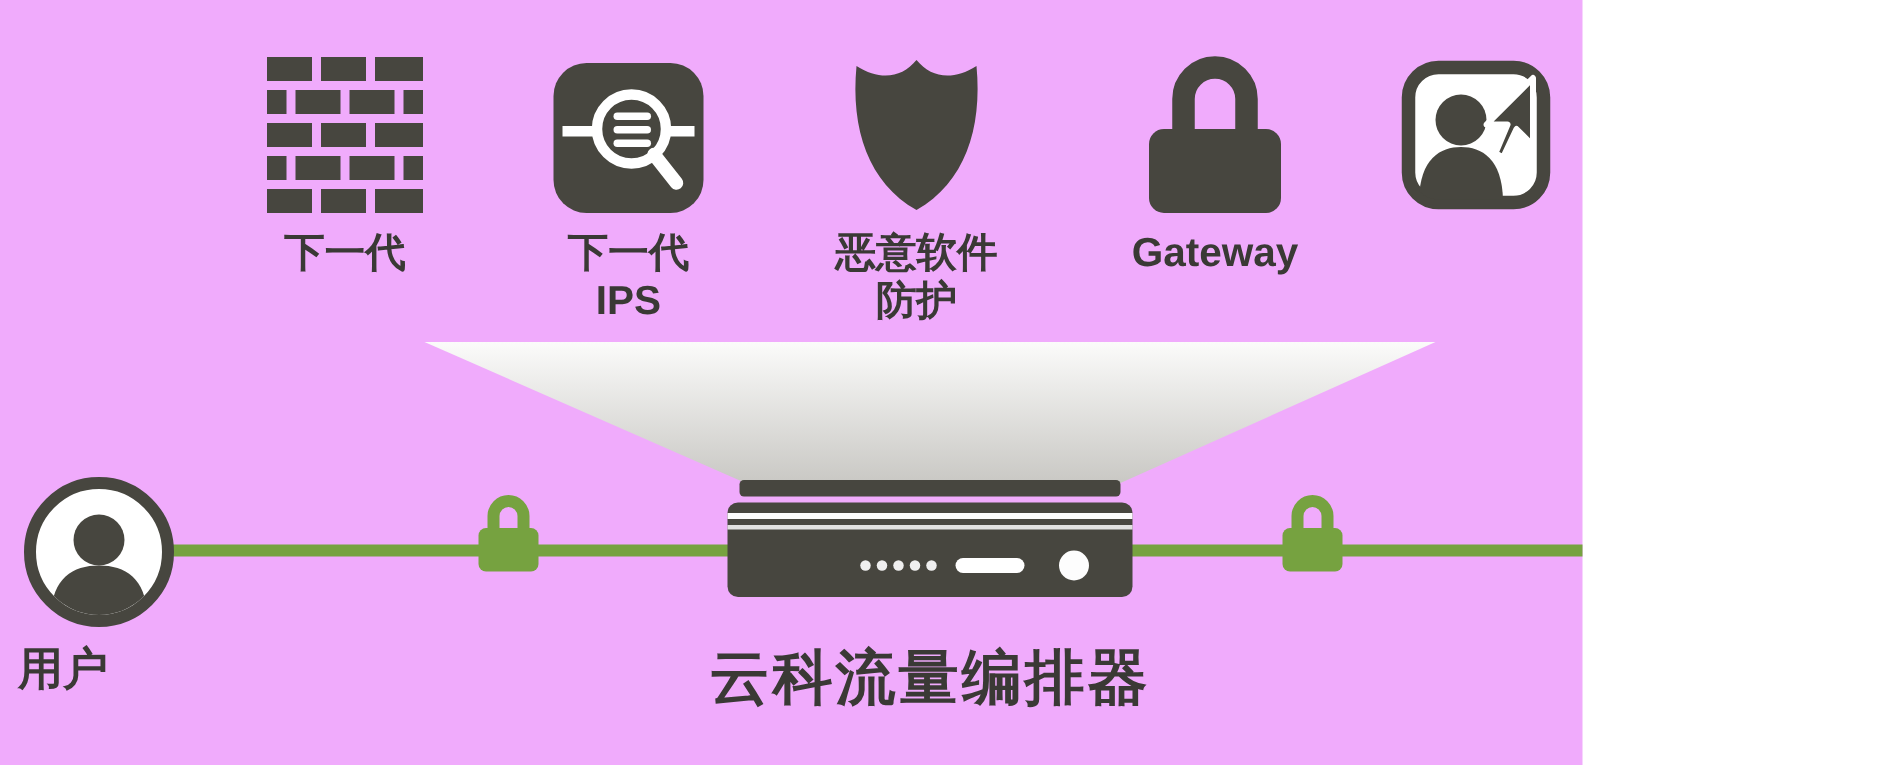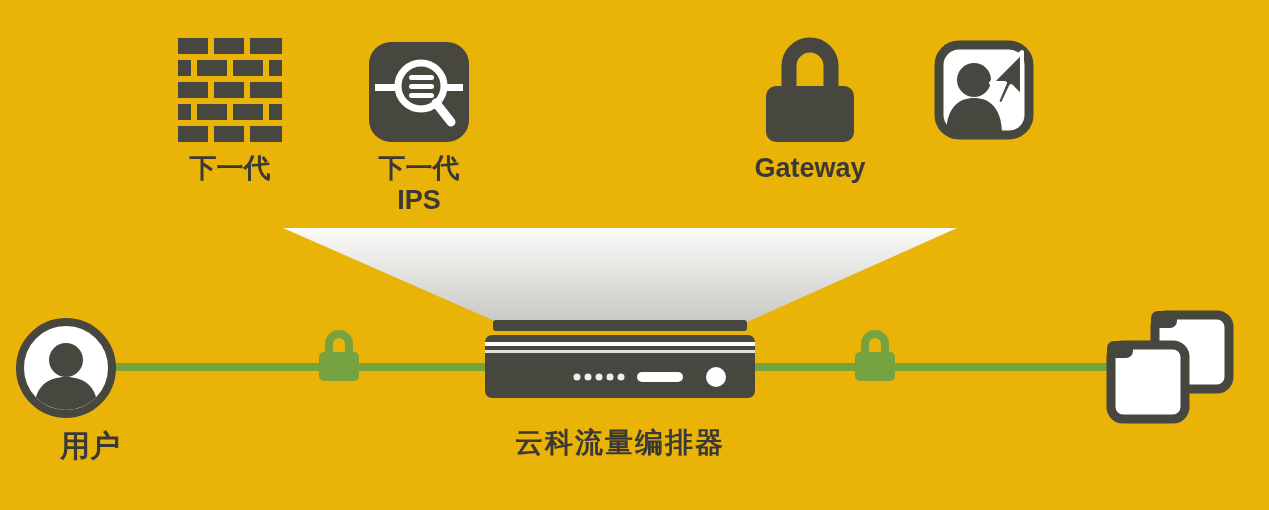--- a/index.html
+++ b/index.html
@@ -1,19 +1,19 @@
 <!DOCTYPE html>
 <html><head>
 <meta charset="utf-8">
 <style>
   html,body{margin:0;padding:0;background:#ffffff;}
   .canvas{
     position:relative;
-    width:1269px;height:510px;
-    background:#eab308;
+    width:1055px;height:510px;
+    background:#f0abfc;
     overflow:hidden;
     font-family:"Liberation Sans","DejaVu Sans",sans-serif;
     color:#3a3935;
   }
   .service{
     position:absolute;top:18px;width:170px;text-align:center;
   }
   .icon-box{
     height:124px;display:flex;align-items:flex-end;justify-content:center;
   }
@@ -21,25 +21,25 @@
     margin-top:10px;font-size:27px;font-weight:bold;line-height:1.2;color:#3a3935;
   }
   .service-label span{display:block;}
   .funnel{position:absolute;left:0;top:228px;}
   .green-line{
     position:absolute;left:58px;top:363px;width:1152px;height:8px;
     background:#76A240;border-radius:4px;
   }
   .abs{position:absolute;}
   .endpoint-label{
-    position:absolute;text-align:right;font-size:30px;font-weight:bold;color:#3a3935;
+    position:absolute;text-align:left;font-size:30px;font-weight:bold;color:#3a3935;
   }
   .orchestrator-label{
     position:absolute;left:390px;top:424px;width:460px;text-align:center;
-    font-size:28px;font-weight:bold;color:#3a3935;letter-spacing:2px;
+    font-size:40px;font-weight:bold;color:#3a3935;letter-spacing:2px;
   }
   .fill-dark{fill:#47463F;}
   .stroke-dark{stroke:#47463F;}
   .fill-green{fill:#76A240;}
   .stroke-green{stroke:#76A240;}
   svg{display:block;overflow:visible;}
 </style>
 </head>
 <body>
 
@@ -97,20 +97,31 @@
         <rect x="40" y="51" width="25" height="5" rx="2.5" fill="#ffffff"></rect>
         <line x1="67" y1="61" x2="82" y2="80" stroke="#ffffff" stroke-width="9" stroke-linecap="round"></line>
       </svg>
     </div>
     <div class="service-label">
       <span>下一代</span>
       <span>IPS</span>
     </div>
   </div>
 
+  <div class="service" style="left:526px;">
+    <div class="icon-box">
+      <svg width="96" height="114" viewBox="0 0 96 114">
+        <path class="fill-dark" d="M8,16 C24,26 38,24 48,12 C58,24 72,26 88,16 C92,58 80,94 48,112 C16,94 4,58 8,16 Z"></path>
+      </svg>
+    </div>
+    <div class="service-label">
+      <span>恶意软件</span>
+      <span>防护</span>
+    </div>
+  </div>
 
   <div class="service" style="left:725px;">
     <div class="icon-box">
       <svg width="100" height="114" viewBox="0 0 100 114">
         <path d="M29,62 L29,38 A21,21 0 0 1 71,38 L71,62" fill="none" class="stroke-dark" stroke-width="15"></path>
         <rect x="6" y="58" width="88" height="56" rx="10" class="fill-dark"></rect>
       </svg>
     </div>
     <div class="service-label">
       <span>Gateway</span>

